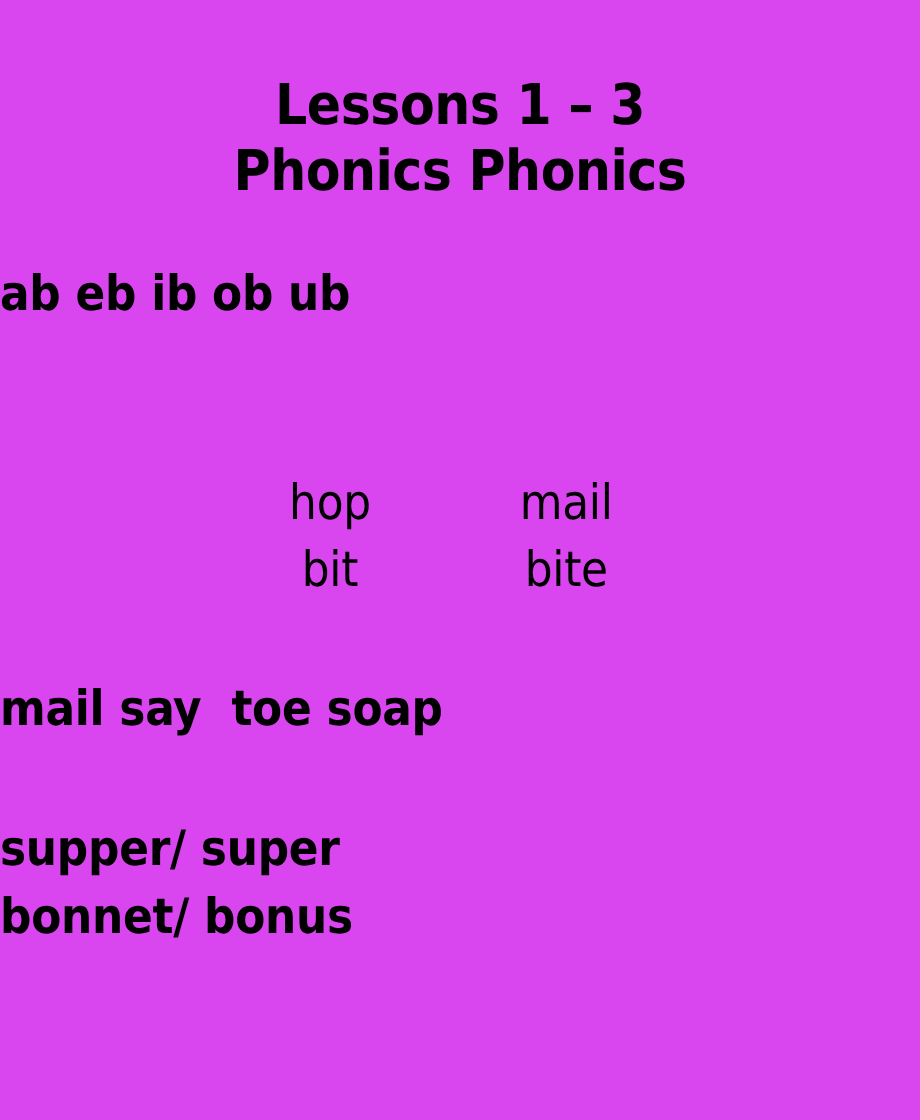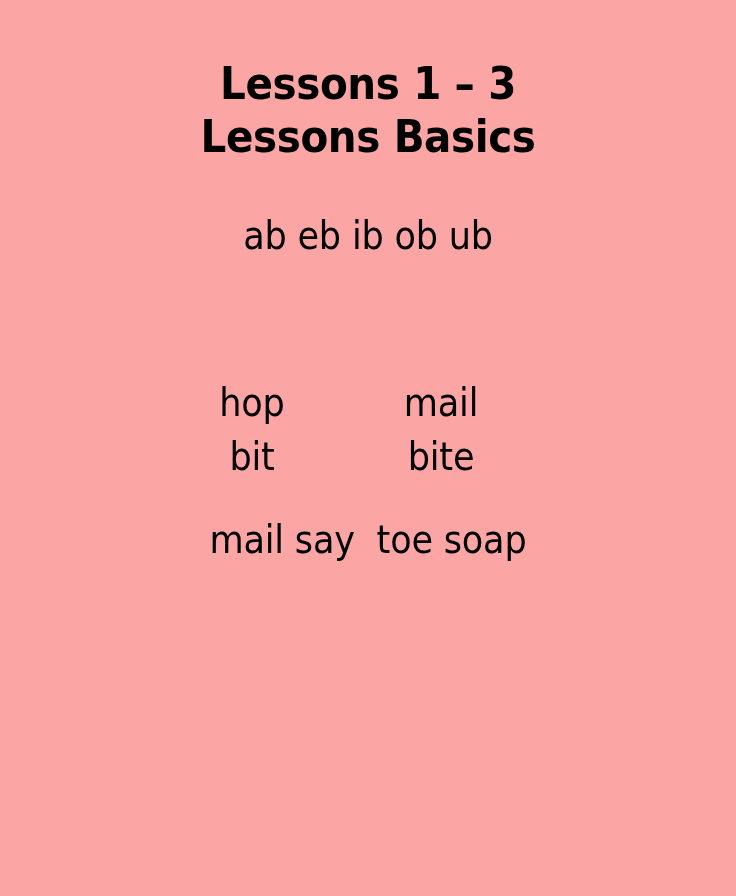--- a/index.html
+++ b/index.html
@@ -15,21 +15,21 @@
     font-family: "DejaVu Sans", "Liberation Sans", sans-serif;
     color: #000000;
     -webkit-font-smoothing: antialiased;
   }
 
   .slide {
     position: relative;
     width: 736px;
     height: 896px;
     box-sizing: border-box;
-    background: #fca5a5;
+    background: #d946ef;
   }
 
   
   .title-block {
     position: absolute;
     left: 0;
     top: 57px;
     width: 736px;
     text-align: center;
   }
@@ -40,40 +40,39 @@
     line-height: 53px;
     letter-spacing: -0.4px;
     white-space: pre;
     font-stretch: condensed;
   }
 
   
   .body-line {
     display: block;
     font-size: 39px;
-    font-weight: 400;
+    font-weight: 700;
     line-height: 54px;
     letter-spacing: -0.2px;
     white-space: pre;
-    text-align: center;
     font-stretch: condensed;
   }
 
   
   .syllables-block {
     position: absolute;
     left: 0;
     top: 209px;
     width: 736px;
   }
 
   
   .vowel-pairs-block {
     position: absolute;
-    left: 4px;
+    left: 16px;
     top: 376px;
     width: 677px;
   }
   .pair-row {
     display: block;
     width: 736px;
     height: 54px;
     position: relative;
   }
   .pair-cell {
@@ -93,40 +92,40 @@
   }
   .pair-cell.col-long {
     left: 337px;
     width: 200px;
   }
 
   
   .vowel-teams-block {
     position: absolute;
     left: 0;
-    top: 513px;
+    top: 541px;
     width: 736px;
   }
 
   
   .syllable-division-block {
     position: absolute;
     left: 0;
     top: 653px;
     width: 736px;
   }
 </style>
 </head>
 <body>
 
 <div class="slide">
 
   <div class="title-block">
     <span class="title-line">Lessons 1 – 3</span>
-    <span class="title-line">Lessons Basics</span>
+    <span class="title-line">Phonics Phonics</span>
   </div>
 
   <div class="syllables-block">
     <span class="body-line">ab eb ib ob ub</span>
   </div>
 
   <div class="vowel-pairs-block">
     <div class="pair-row">
       <span class="pair-cell col-short">hop</span>
       <span class="pair-cell col-long">mail</span>
@@ -134,14 +133,18 @@
     <div class="pair-row">
       <span class="pair-cell col-long">bite</span>
       <span class="pair-cell col-short">bit</span>
     </div>
   </div>
 
   <div class="vowel-teams-block">
     <span class="body-line">mail say  toe soap</span>
   </div>
 
+  <div class="syllable-division-block">
+    <span class="body-line">supper/ super</span>
+    <span class="body-line">bonnet/ bonus</span>
+  </div>
 
 </div>
 
 </body></html>

